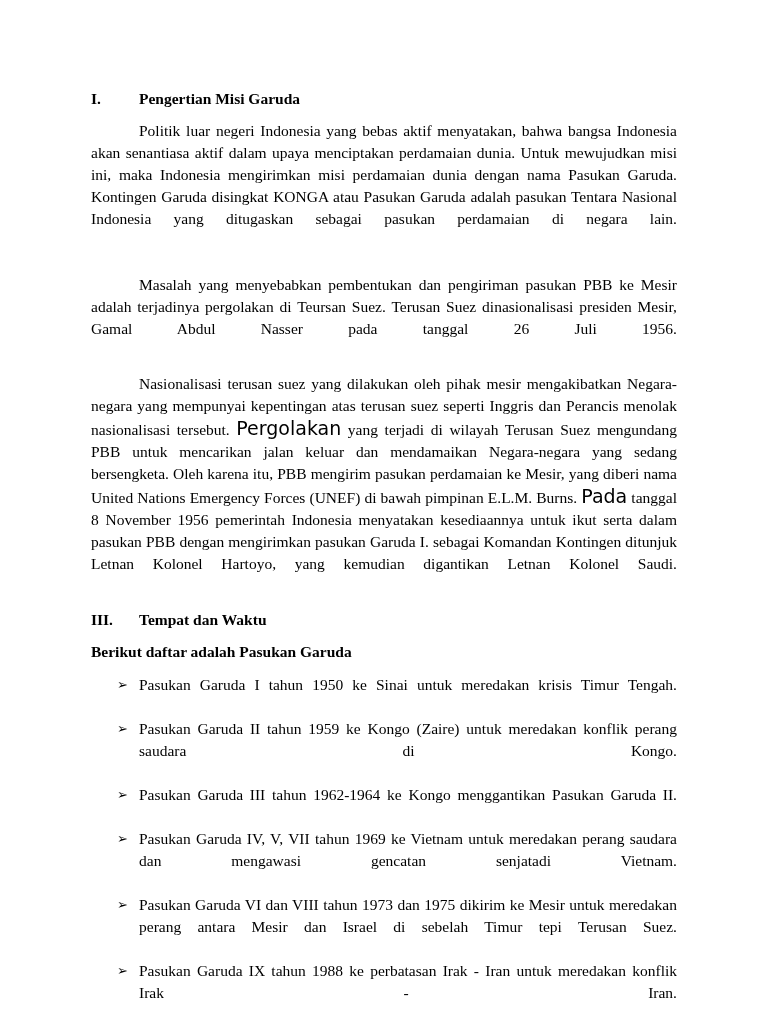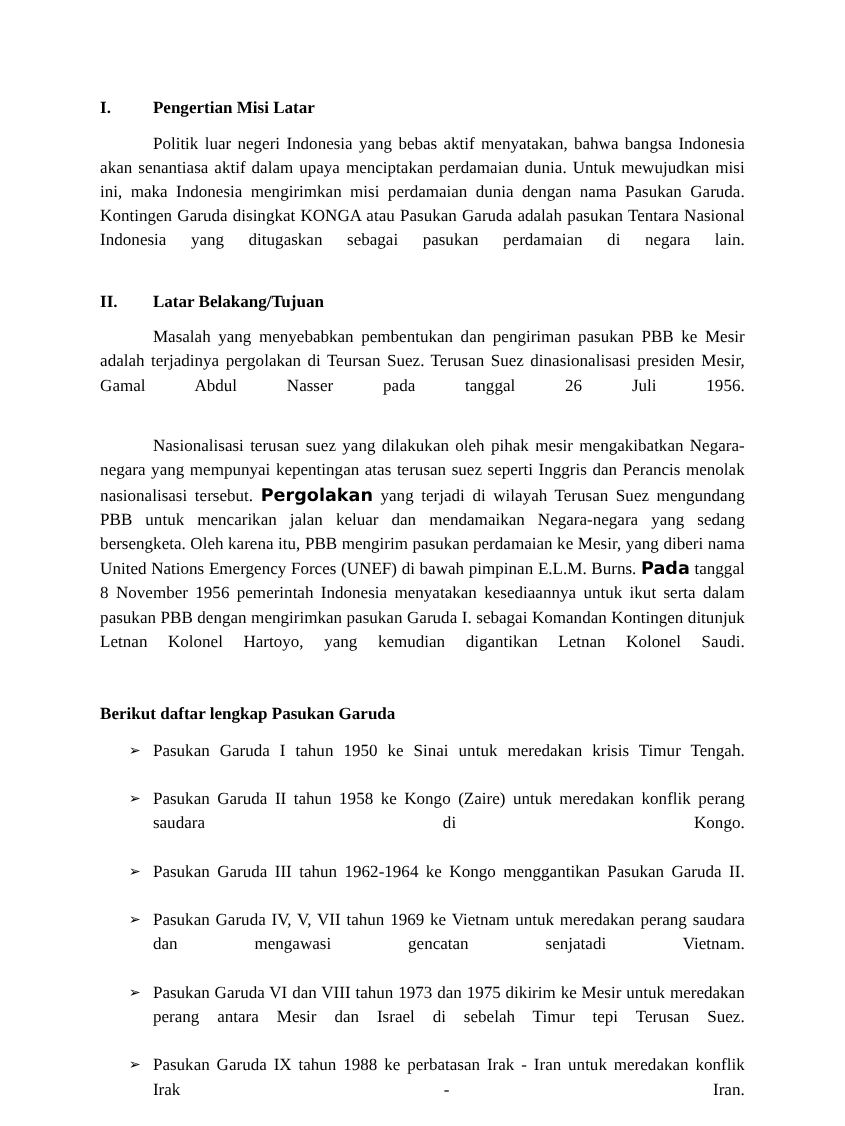--- a/index.html
+++ b/index.html
@@ -67,22 +67,22 @@
   .sub-heading {
     margin: 0;
     font-weight: bold;
     font-size: 15.5px;
     line-height: 22px;
   }
 
   
   .alt-face {
     font-family: "DejaVu Sans", "Liberation Sans", sans-serif;
-    font-weight: bold;
-    font-size: 16px;
+    font-weight: normal;
+    font-size: 19px;
   }
 
   
   .bullet-list {
     list-style: none;
     margin: 0;
     padding: 0;
   }
   .bullet-item {
     position: relative;
@@ -117,56 +117,56 @@
   }
 </style>
 </head>
 <body>
 
 <div class="page">
   <div class="content">
 
     <div class="section-heading">
       <span class="num">I.</span>
-      <span class="title">Pengertian Misi Latar</span>
+      <span class="title">Pengertian Misi Garuda</span>
     </div>
     <div class="gap-after-heading"></div>
 
     <p class="para">Politik luar negeri Indonesia yang bebas aktif menyatakan, bahwa bangsa Indonesia akan senantiasa aktif dalam upaya menciptakan perdamaian dunia. Untuk mewujudkan misi ini, maka Indonesia mengirimkan misi perdamaian dunia dengan nama Pasukan Garuda. Kontingen Garuda disingkat KONGA atau Pasukan Garuda adalah pasukan Tentara Nasional Indonesia yang ditugaskan sebagai pasukan perdamaian di negara lain.</p>
 
     <div class="gap-section"></div>
 
-    <div class="section-heading">
-      <span class="num">II.</span>
-      <span class="title">Latar Belakang/Tujuan</span>
-    </div>
     <div class="gap-after-heading"></div>
 
     <p class="para">Masalah yang menyebabkan pembentukan dan pengiriman pasukan PBB ke Mesir adalah terjadinya pergolakan di Teursan Suez. Terusan Suez dinasionalisasi presiden Mesir, Gamal Abdul Nasser pada tanggal 26 Juli 1956.</p>
 
     <div class="gap-para"></div>
 
     <p class="para"><span>Nasionalisasi terusan suez yang dilakukan oleh pihak mesir mengakibatkan Negara-negara yang mempunyai kepentingan atas terusan suez seperti Inggris dan Perancis menolak nasionalisasi tersebut. </span><span class="alt-face">Pergolakan</span><span> yang terjadi di wilayah Terusan Suez mengundang PBB untuk mencarikan jalan keluar dan mendamaikan Negara-negara yang sedang bersengketa. Oleh karena itu, PBB mengirim pasukan perdamaian ke Mesir, yang diberi nama United Nations Emergency Forces (UNEF) di bawah pimpinan E.L.M. Burns. </span><span class="alt-face">Pada</span><span> tanggal 8 November 1956 pemerintah Indonesia menyatakan kesediaannya untuk ikut serta dalam pasukan PBB dengan mengirimkan pasukan Garuda I. sebagai Komandan Kontingen ditunjuk Letnan Kolonel Hartoyo, yang kemudian digantikan Letnan Kolonel Saudi.</span></p>
 
     <div class="gap-section"></div>
 
+    <div class="section-heading">
+      <span class="num">III.</span>
+      <span class="title">Tempat dan Waktu</span>
+    </div>
     <div class="gap-after-heading"></div>
 
-    <p class="sub-heading">Berikut daftar lengkap Pasukan Garuda</p>
+    <p class="sub-heading">Berikut daftar adalah Pasukan Garuda</p>
 
     <div class="gap-before-list"></div>
 
     <ul class="bullet-list">
       <li class="bullet-item">
         <span class="marker">➢</span>
         <span class="text">Pasukan Garuda I tahun 1950 ke Sinai untuk meredakan krisis Timur Tengah.</span>
       </li>
       <li class="bullet-item">
         <span class="marker">➢</span>
-        <span class="text">Pasukan Garuda II tahun 1958 ke Kongo (Zaire) untuk meredakan konflik perang saudara di Kongo.</span>
+        <span class="text">Pasukan Garuda II tahun 1959 ke Kongo (Zaire) untuk meredakan konflik perang saudara di Kongo.</span>
       </li>
       <li class="bullet-item">
         <span class="marker">➢</span>
         <span class="text">Pasukan Garuda III tahun 1962-1964 ke Kongo menggantikan Pasukan Garuda II.</span>
       </li>
       <li class="bullet-item">
         <span class="marker">➢</span>
         <span class="text">Pasukan Garuda IV, V, VII tahun 1969 ke Vietnam untuk meredakan perang saudara dan mengawasi gencatan senjatadi Vietnam.</span>
       </li>
       <li class="bullet-item">

